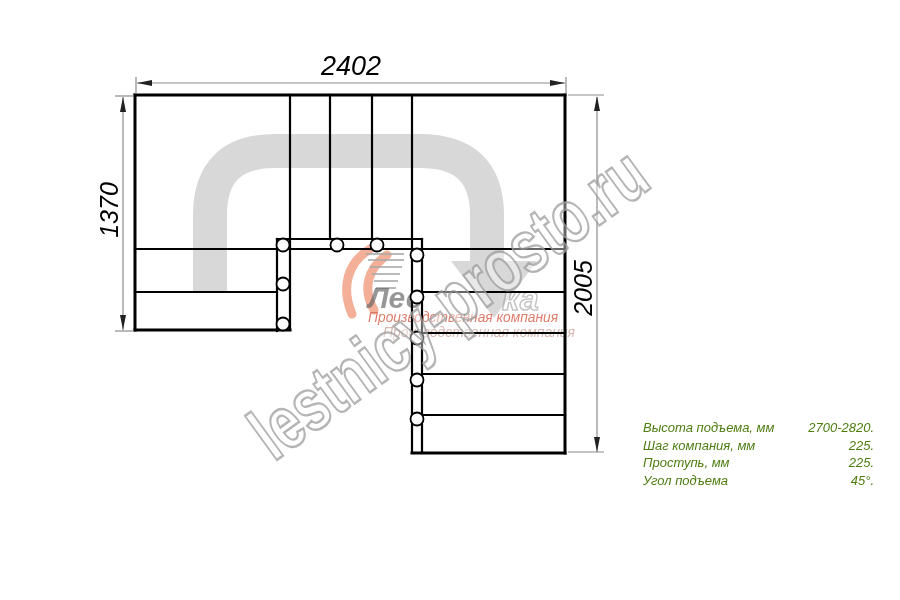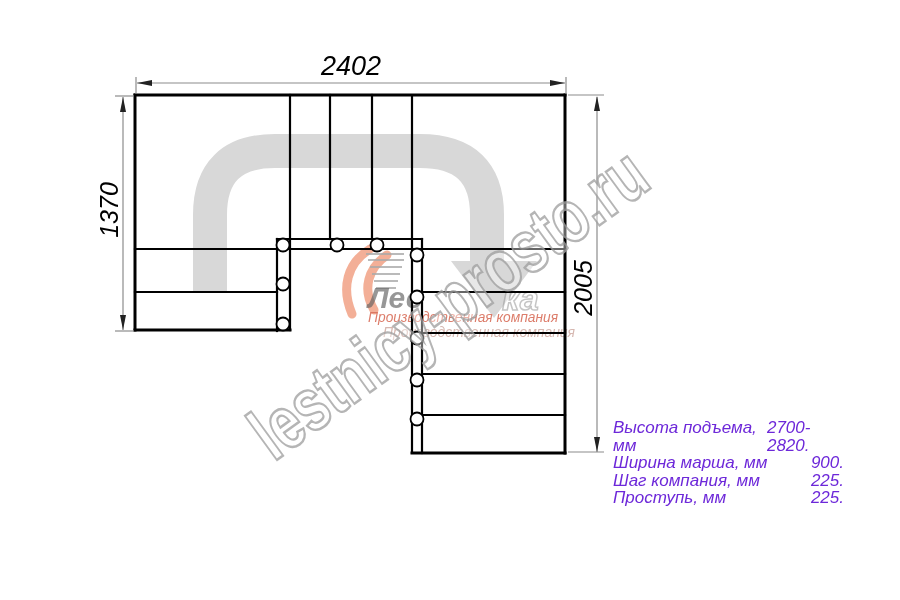--- a/index.html
+++ b/index.html
@@ -10,22 +10,22 @@
   #plan-svg{position:absolute;left:0;top:0;}
   .dim-text{font-style:italic;font-size:27px;fill:#000;font-family:"Liberation Sans",sans-serif;}
   .dim-text-side{font-style:italic;font-size:25px;fill:#000;font-family:"Liberation Sans",sans-serif;}
   .logo-name{font-style:italic;font-weight:bold;font-family:"Liberation Sans",sans-serif;}
   .tagline{font-style:italic;font-family:"Liberation Sans",sans-serif;}
   .site-mark{
     font-weight:bold;font-size:75px;font-family:"Liberation Sans",sans-serif;
     fill:rgba(255,255,255,0.5);stroke:#a3a3a3;stroke-width:2.5px;
   }
   #spec-table{
-    position:absolute;left:613px;top:419px;width:231px;
-    font-style:italic;font-size:17px;line-height:17.5px;color:#6d28d9;
+    position:absolute;left:643px;top:419px;width:231px;
+    font-style:italic;font-size:13px;line-height:17.5px;color:#4d7c0f;
   }
   .spec-row{display:flex;justify-content:space-between;}
   .spec-row .val{text-align:left;}
 </style>
 </head>
 <body>
 
 <div id="stage">
 
   <svg id="plan-svg" width="900" height="600" viewBox="0 0 900 600">
@@ -126,25 +126,25 @@
       <text class="site-mark" x="452" y="328" text-anchor="middle" textLength="470" lengthAdjust="spacingAndGlyphs" transform="rotate(-36 452 308)">lestnicy-prosto.ru</text>
     </g>
   </svg>
 
   <div id="spec-table">
     <div class="spec-row">
       <span class="lbl">Высота подъема, мм</span>
       <span class="val">2700-2820.</span>
     </div>
     <div class="spec-row">
-      <span class="lbl">Ширина марша, мм</span>
-      <span class="val">900.</span>
-    </div>
-    <div class="spec-row">
       <span class="lbl">Шаг компания, мм</span>
       <span class="val">225.</span>
     </div>
     <div class="spec-row">
       <span class="lbl">Проступь, мм</span>
       <span class="val">225.</span>
     </div>
+    <div class="spec-row">
+      <span class="lbl">Угол подъема</span>
+      <span class="val">45°.</span>
+    </div>
   </div>
 </div>
 
 </body></html>

